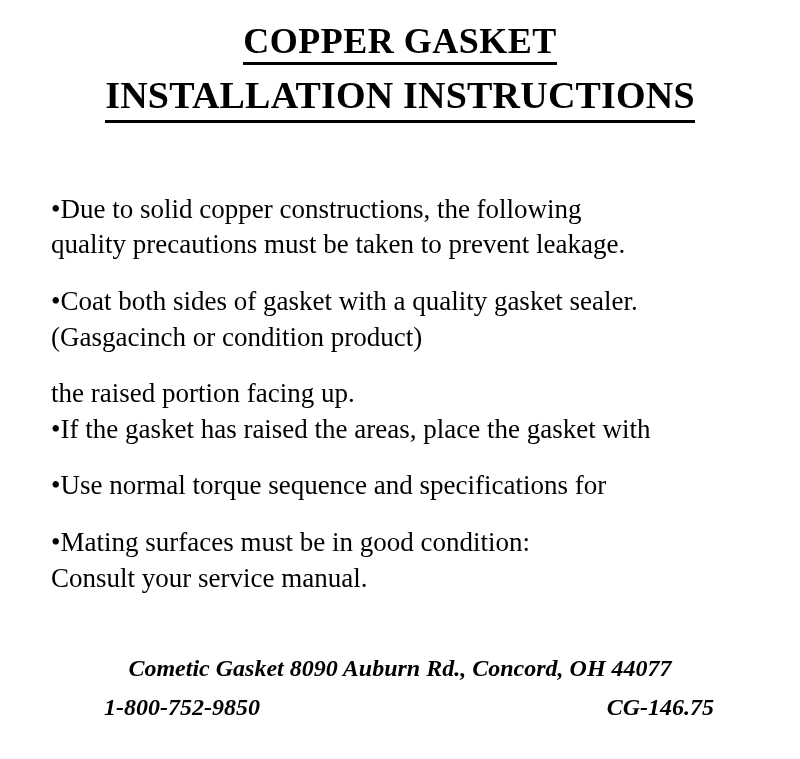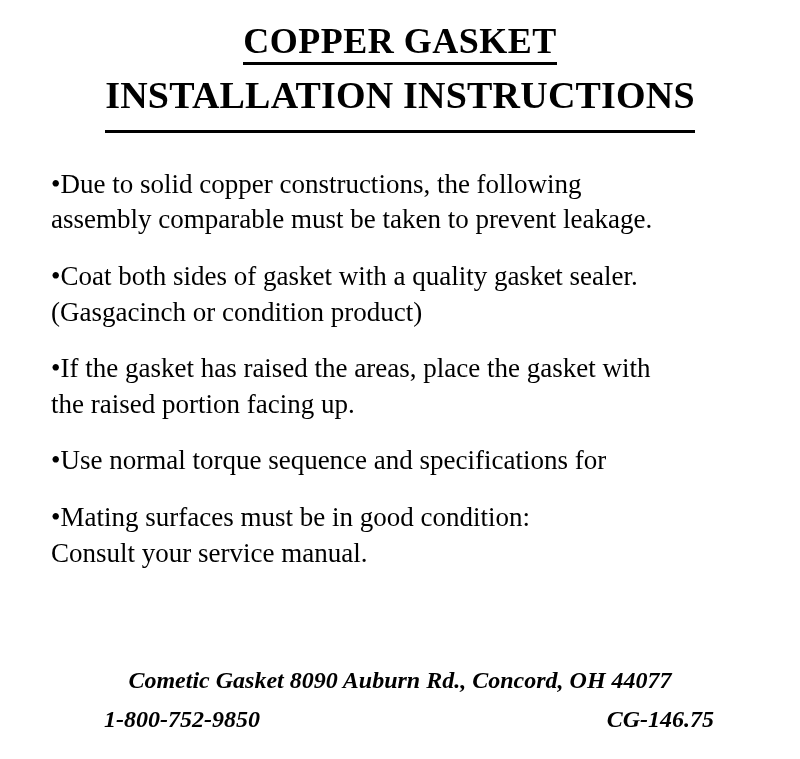--- a/index.html
+++ b/index.html
@@ -33,41 +33,41 @@
     border-bottom: 3px solid #000;
     padding-bottom: 1px;
   }
   .title-sub {
     font-size: 38px;
     font-weight: bold;
     line-height: 1.1;
     letter-spacing: 0.2px;
     display: inline-block;
     border-bottom: 3px solid #000;
-    padding-bottom: 13px;
+    padding-bottom: 3px;
     margin-top: 10px;
   }
   .body-block {
-    margin-top: 34px;
+    margin-top: 69px;
     padding-left: 5px;
   }
   .para {
     font-size: 27px;
     line-height: 1.32;
     margin: 0 0 21px 0;
     max-width: 712px;
   }
   .para .line {
     display: block;
   }
   .footer {
     position: absolute;
     left: 46px;
     right: 46px;
-    bottom: 26px;
+    bottom: 38px;
     font-style: italic;
     font-weight: bold;
     font-size: 24px;
   }
   .footer-line1 {
     text-align: center;
     letter-spacing: 0px;
     margin-bottom: 12px;
   }
   .footer-line2 {
@@ -85,31 +85,31 @@
   <div class="title-block">
     <div class="title-main">COPPER GASKET</div>
     <br>
     <div class="title-sub">INSTALLATION INSTRUCTIONS</div>
   </div>
 
   <div class="body-block">
 
     <div class="para">
       <span class="line">•Due to solid copper constructions, the following</span>
-      <span class="line">assembly comparable must be taken to prevent leakage.</span>
+      <span class="line">quality precautions must be taken to prevent leakage.</span>
     </div>
 
     <div class="para">
       <span class="line">•Coat both sides of gasket with a quality gasket sealer.</span>
       <span class="line">(Gasgacinch or condition product)</span>
     </div>
 
     <div class="para">
+      <span class="line">the raised portion facing up.</span>
       <span class="line">•If the gasket has raised the areas, place the gasket with</span>
-      <span class="line">the raised portion facing up.</span>
     </div>
 
     <div class="para">
       <span class="line">•Use normal torque sequence and specifications for</span>
     </div>
 
     <div class="para">
       <span class="line">•Mating surfaces must be in good condition:</span>
       <span class="line">Consult your service manual.</span>
     </div>

